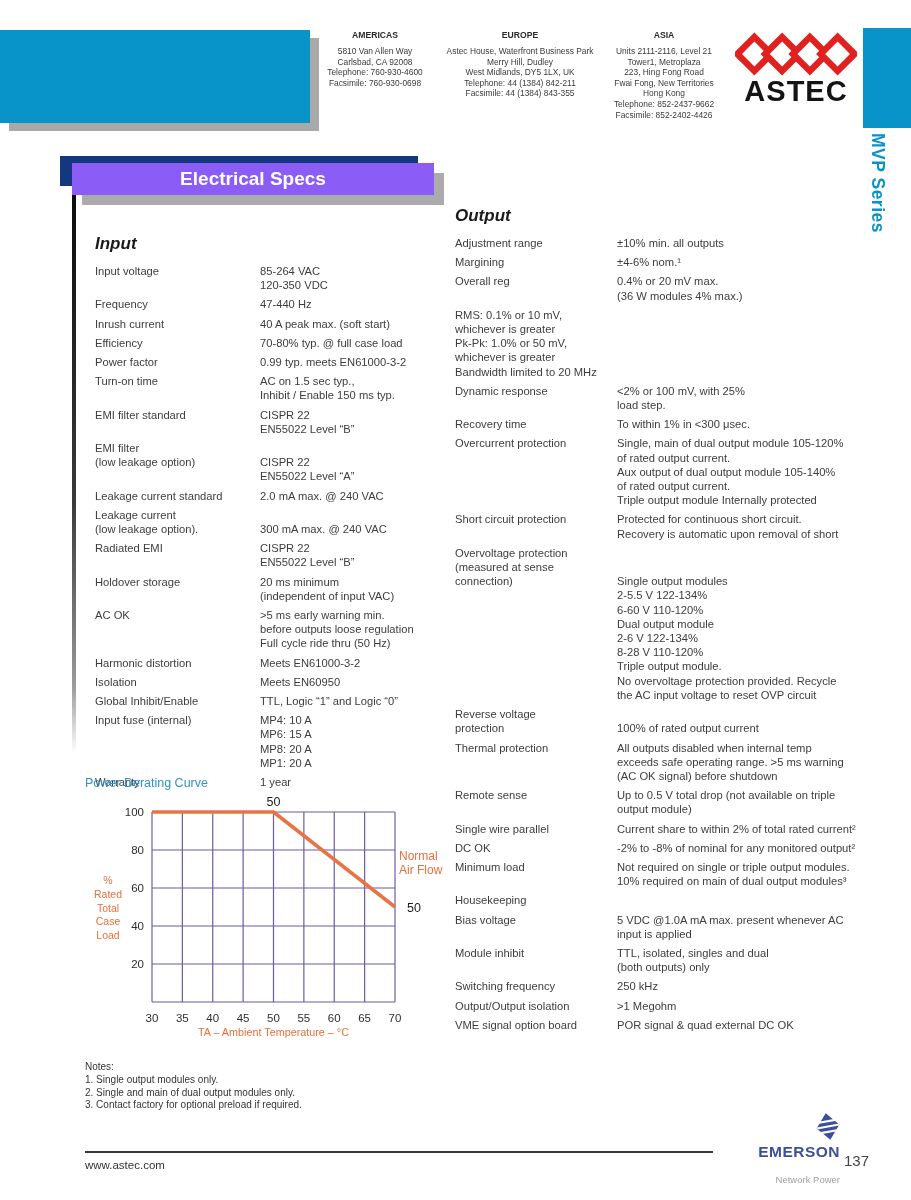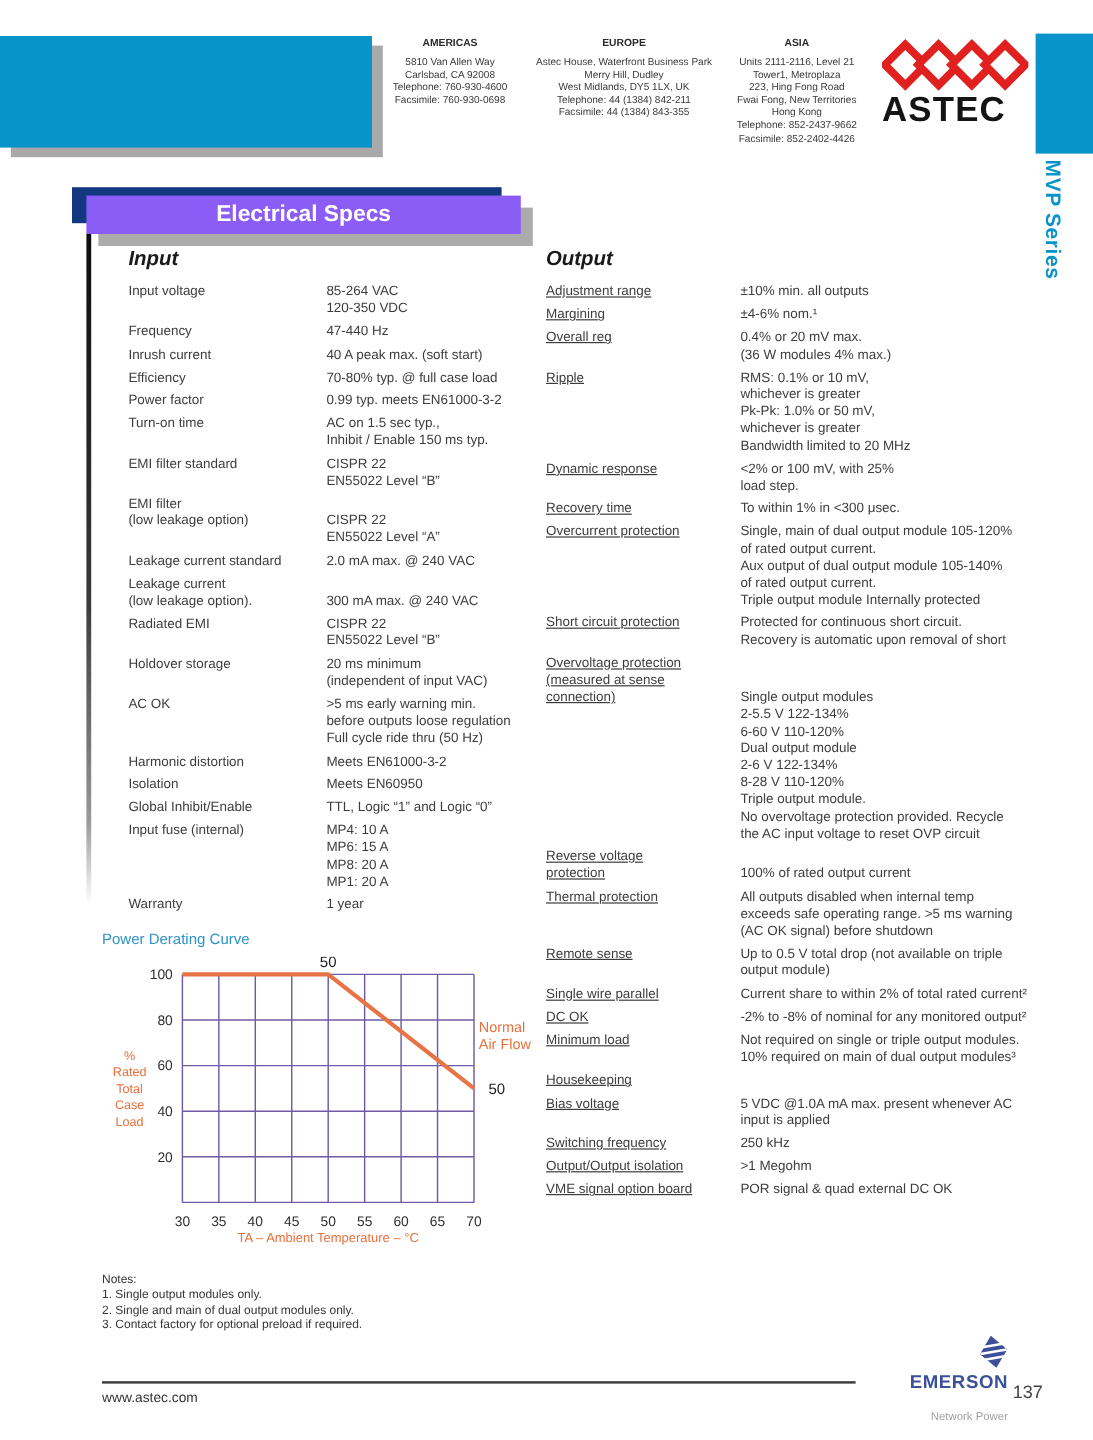--- a/index.html
+++ b/index.html
@@ -9,44 +9,44 @@
   
   .top-block{position:absolute;left:0;top:30px;width:310px;height:93px;background:#0994c9;
              box-shadow:9px 8px 0 0 #a9a9a9;}
   .addr-col{position:absolute;top:30px;text-align:center;}
   .addr-title{font-size:8.6px;font-weight:bold;color:#2b2b2b;margin-bottom:6px;}
   .addr-lines{font-size:8.4px;line-height:10.6px;color:#3b3b3b;white-space:pre-line;}
   .addr-americas{left:300px;width:150px;}
   .addr-europe{left:432px;width:176px;}
   .addr-asia{left:588px;width:152px;}
 
-  .astec-logo{position:absolute;left:735px;top:32px;width:122px;height:76px;text-align:left;}
+  .astec-logo{position:absolute;left:735px;top:32px;width:122px;height:76px;text-align:center;}
   .astec-text{font-size:29px;font-weight:bold;letter-spacing:1px;color:#141414;line-height:26px;margin-top:-2px;}
 
   .side-tab{position:absolute;left:863px;top:28px;width:48px;height:100px;background:#0994c9;}
   .side-series{position:absolute;left:867px;top:133px;height:150px;writing-mode:vertical-rl;
                font-size:17.5px;font-weight:bold;color:#0994c9;letter-spacing:0.5px;}
 
   
   .banner-navy{position:absolute;left:60px;top:156px;width:358px;height:30px;background:#14387f;}
   .banner-cyan{position:absolute;left:72px;top:163px;width:362px;height:32px;background:#8b5cf6;
                box-shadow:10px 10px 0 0 #ababab;text-align:center;}
   .banner-cyan span{color:#fff;font-size:19px;font-weight:bold;line-height:32px;}
   .vrule{position:absolute;left:72px;top:195px;width:4px;height:558px;
          background:linear-gradient(to bottom,#0d0d0d 0%,#3a3a3a 55%,#9a9a9a 88%,rgba(200,200,200,0) 100%);}
 
   
   .spec-col{position:absolute;top:206px;}
-  .col-input{left:107px;width:352px;}
+  .col-input{left:95px;width:352px;margin-top:28px;}
   .col-output{left:455px;width:452px;}
   .spec-heading{font-size:17px;font-weight:bold;font-style:italic;color:#1a1a1a;margin:0 0 10px 0;}
   .spec-row{display:flex;margin-bottom:5px;}
   .spec-label{flex:none;white-space:pre-line;font-size:11.2px;line-height:14.2px;color:#3d3d3d;}
   .col-input .spec-label{width:165px;}
-  .col-output .spec-label{width:162px;text-decoration:underline;}
+  .col-output .spec-label{width:162px;}
   .spec-value{flex:1;white-space:pre-line;font-size:11.2px;line-height:14.2px;color:#3d3d3d;}
 
   
   .chart{position:absolute;left:85px;top:773px;width:370px;height:285px;}
   .chart-title{position:absolute;left:0;top:3px;width:370px;text-align:left;
                font-size:12.5px;color:#2e93c8;}
   .chart-ylabel{position:absolute;left:0;top:101px;width:46px;text-align:center;
                 font-size:10.5px;line-height:13.8px;color:#e8703c;white-space:pre-line;}
   .chart-legend{position:absolute;left:314px;top:77px;width:56px;
                 font-size:12px;line-height:13.5px;color:#e8703c;white-space:pre-line;}
@@ -224,21 +224,20 @@
         <div class="spec-row">
           <div class="spec-label">Margining</div>
           <div class="spec-value">±4-6% nom.¹</div>
         </div>
         <div class="spec-row">
           <div class="spec-label">Overall reg</div>
           <div class="spec-value">0.4% or 20 mV max.
 (36 W modules 4% max.)</div>
         </div>
         <div class="spec-row">
-          <div class="spec-label">Ripple</div>
           <div class="spec-value">RMS: 0.1% or 10 mV,
 whichever is greater
 Pk-Pk: 1.0% or 50 mV,
 whichever is greater
 Bandwidth limited to 20 MHz</div>
         </div>
         <div class="spec-row">
           <div class="spec-label">Dynamic response</div>
           <div class="spec-value">&lt;2% or 100 mV, with 25%
 load step.</div>
@@ -307,20 +306,25 @@
 10% required on main of dual output modules³</div>
         </div>
         <div class="spec-row">
           <div class="spec-label">Housekeeping</div>
           <div class="spec-value"></div>
         </div>
         <div class="spec-row">
           <div class="spec-label">Bias voltage</div>
           <div class="spec-value">5 VDC @1.0A mA max. present whenever AC
 input is applied</div>
+        </div>
+        <div class="spec-row">
+          <div class="spec-label">Module inhibit</div>
+          <div class="spec-value">TTL, isolated, singles and dual
+(both outputs) only</div>
         </div>
         <div class="spec-row">
           <div class="spec-label">Switching frequency</div>
           <div class="spec-value">250 kHz</div>
         </div>
         <div class="spec-row">
           <div class="spec-label">Output/Output isolation</div>
           <div class="spec-value">&gt;1 Megohm</div>
         </div>
         <div class="spec-row">

